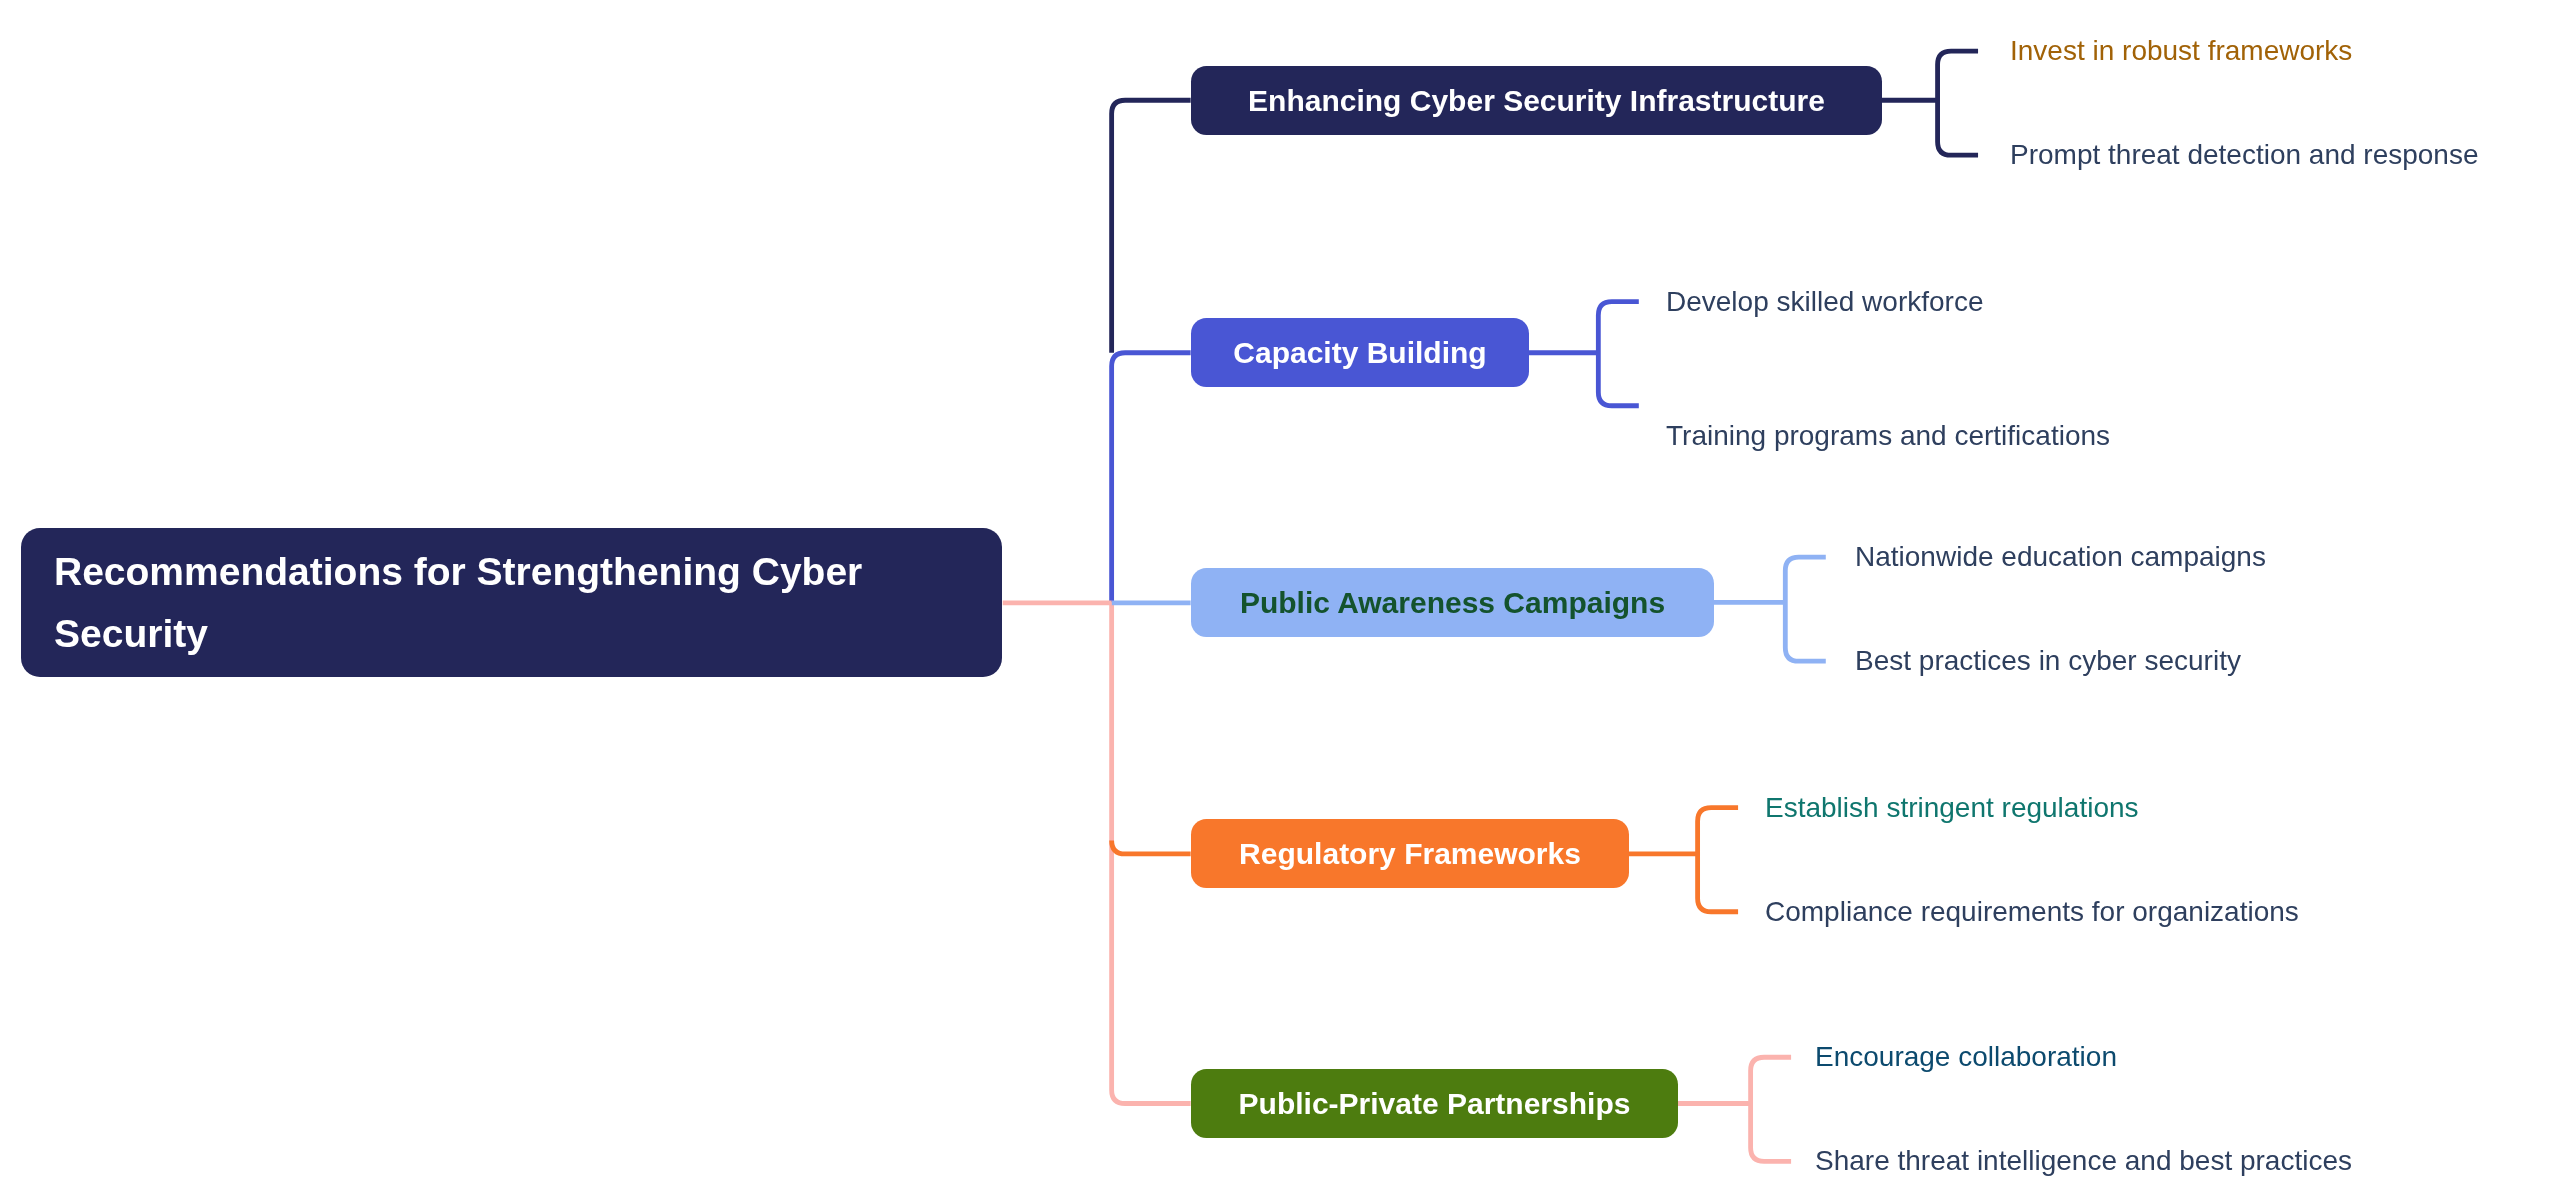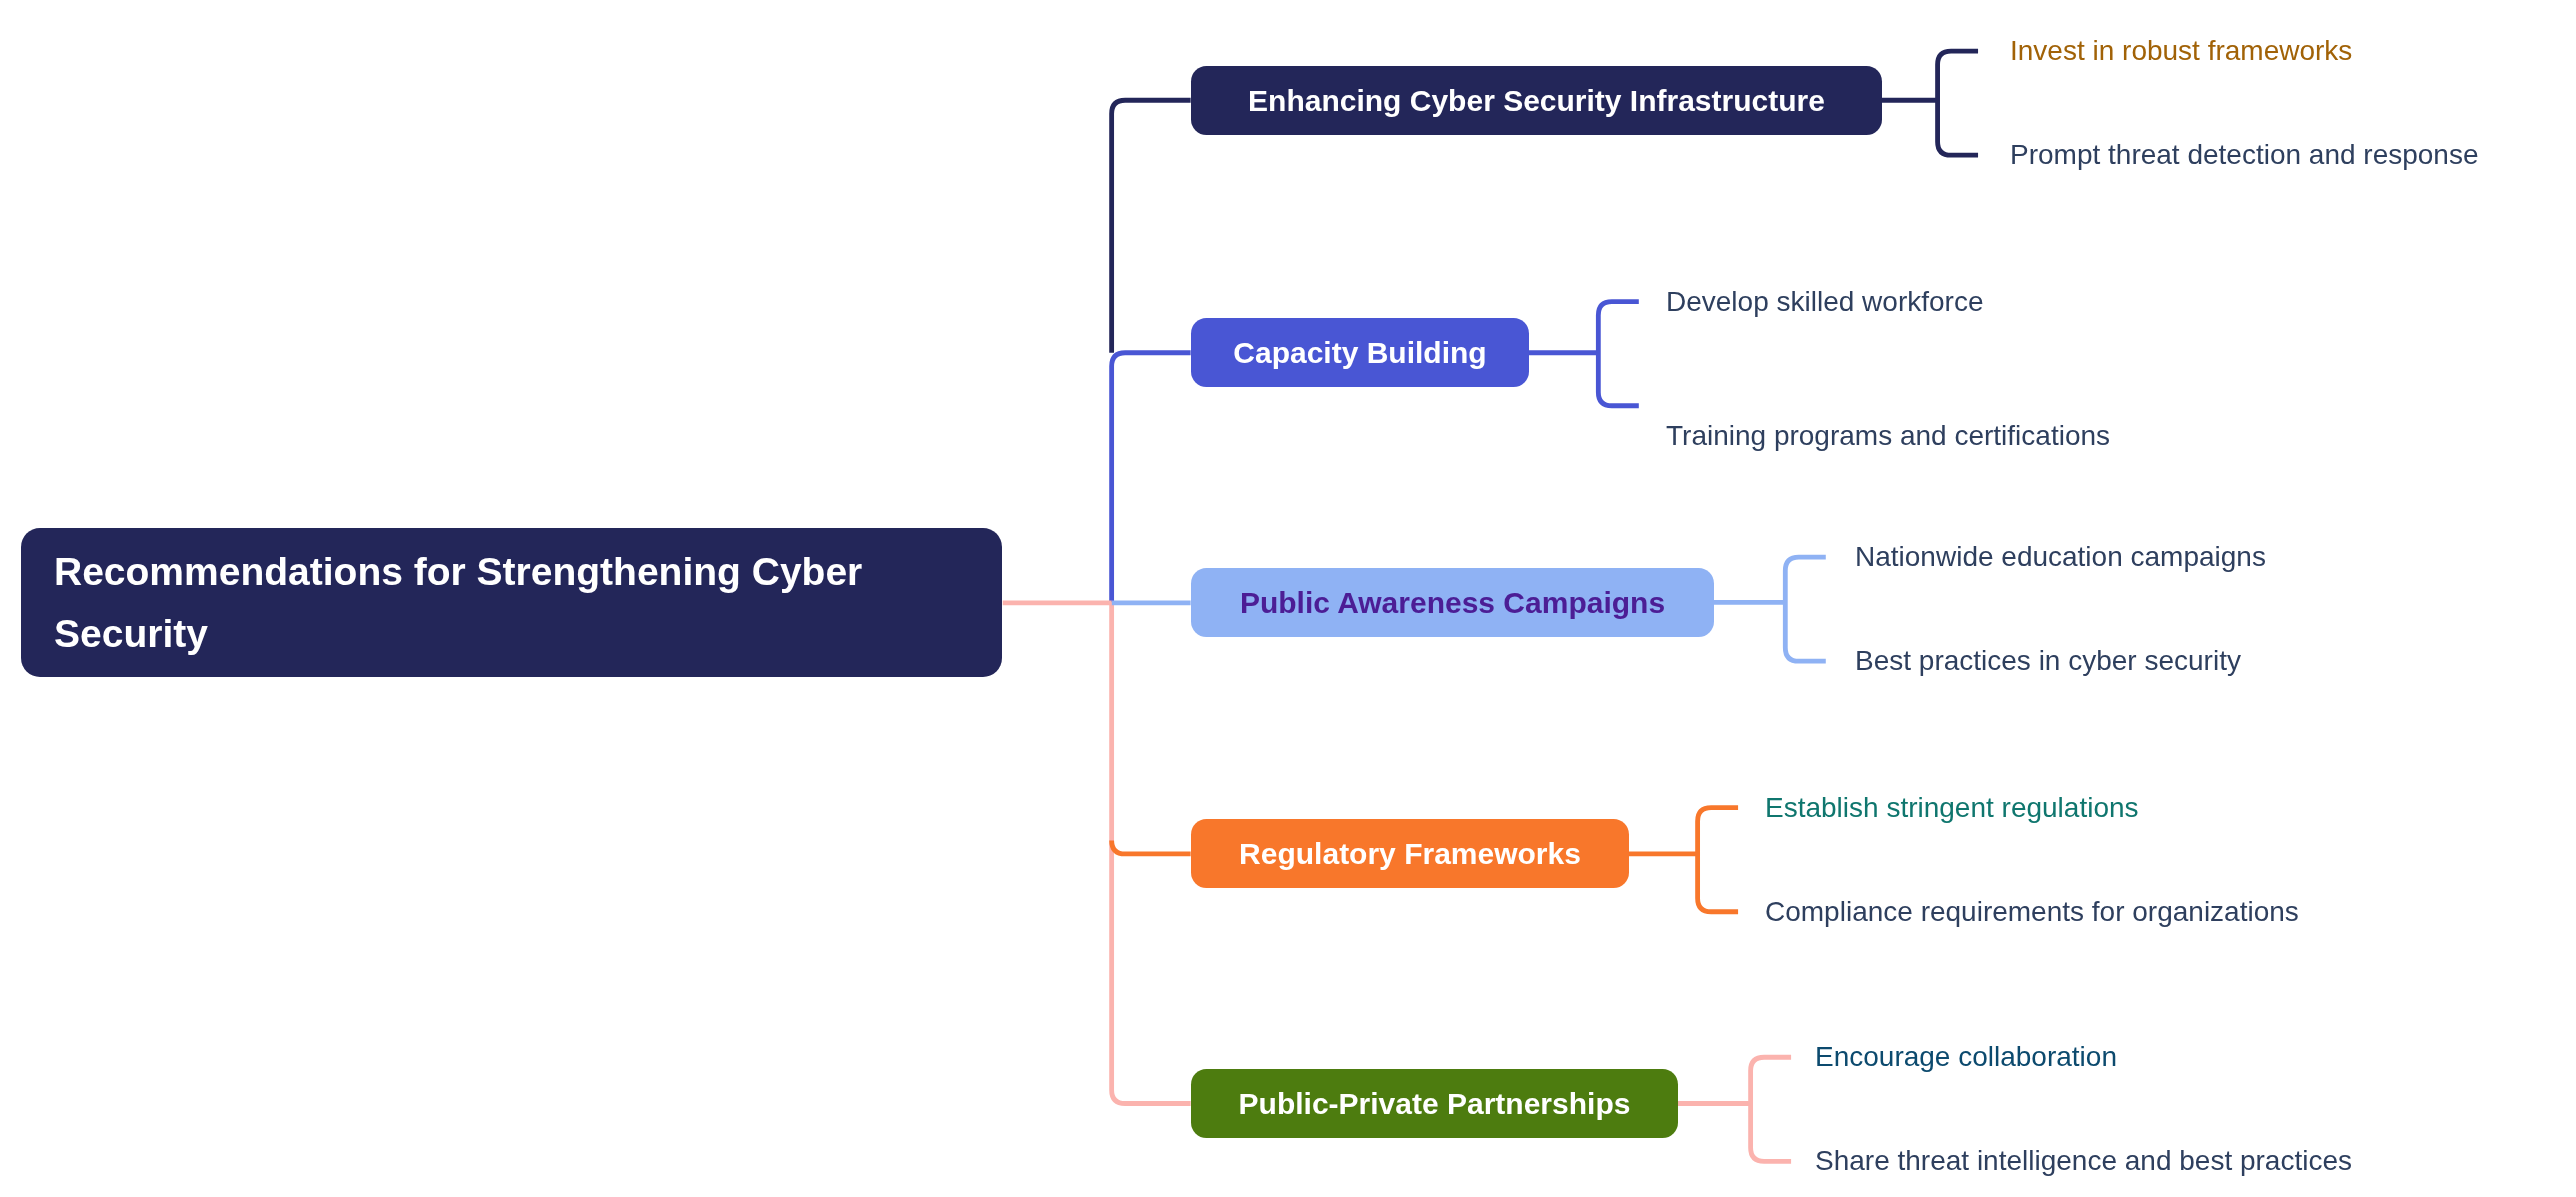--- a/index.html
+++ b/index.html
@@ -70,21 +70,21 @@
   <div class="node root" id="rootNode" style="background: rgb(35, 38, 89); color: rgb(255, 255, 255);">
     <span>Recommendations for Strengthening Cyber Security</span>
   </div>
 
   <div class="node b1" id="node0" style="background: rgb(35, 38, 89); color: rgb(255, 255, 255);">
     <span>Enhancing Cyber Security Infrastructure</span>
   </div>
   <div class="node b2" id="node1" style="background: rgb(73, 86, 212); color: rgb(255, 255, 255);">
     <span>Capacity Building</span>
   </div>
-  <div class="node b3" id="node2" style="background: rgb(143, 178, 244); color: #4c1d95;">
+  <div class="node b3" id="node2" style="background: rgb(143, 178, 244); color: #14532d;">
     <span>Public Awareness Campaigns</span>
   </div>
   <div class="node b4" id="node3" style="background: rgb(248, 119, 43); color: rgb(255, 255, 255);">
     <span>Regulatory Frameworks</span>
   </div>
   <div class="node b5" id="node4" style="background: #4d7c0f; color: rgb(255, 255, 255);">
     <span>Public-Private Partnerships</span>
   </div>
 
   <div class="leaf l1a" style="color: #a16207;">Invest in robust frameworks</div>

